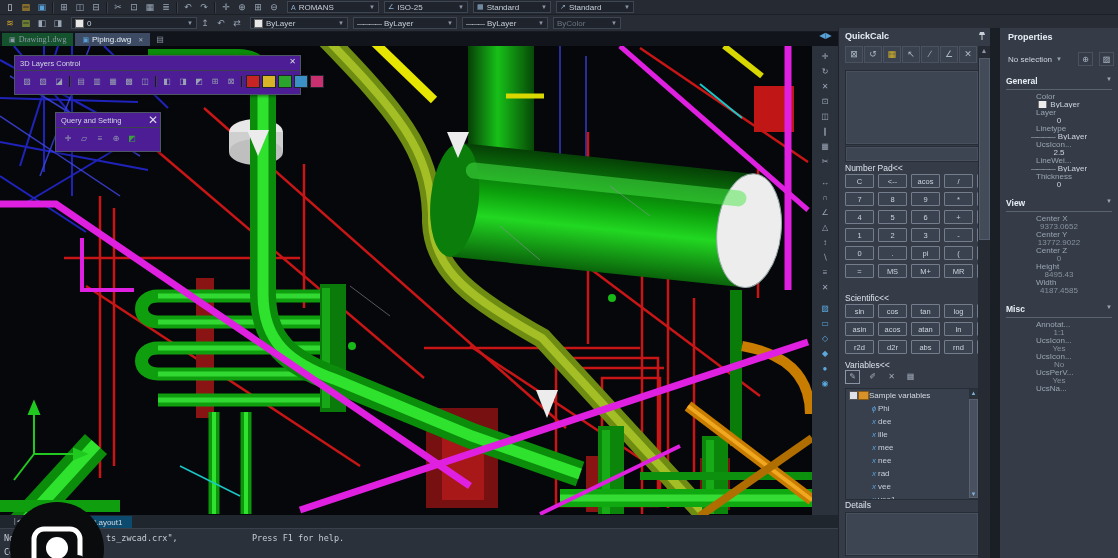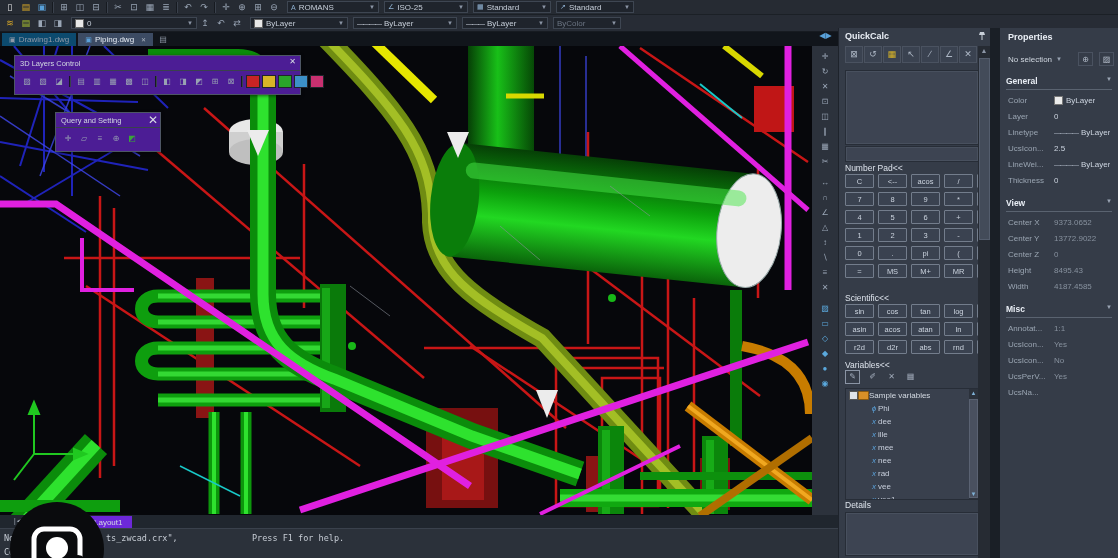--- a/index.html
+++ b/index.html
@@ -19,21 +19,21 @@
   .combo .arr{margin-left:auto;font-size:6px;color:#8b95a5;}
   .combo .cicon{font-size:7px;color:#8fb0d0;}
   .combo.disabled{color:#6b7482;}
   .cw1{width:92px}.cw2{width:84px}.cw3{width:78px}.cw4{width:78px}
   .lcw{width:126px}.ccw{width:98px}.ltw{width:104px}.lww{width:86px}.psw{width:68px}
   .sw{width:7px;height:7px;background:#e8e8e8;border:1px solid #666;flex:none;}
   .ltg{font-size:7px;color:#c7cfda;letter-spacing:-1px;}
   
   .tabbar{position:absolute;left:0;top:32px;width:838px;height:14px;background:#11151b;display:flex;align-items:flex-end;}
   .dtab{height:13px;display:flex;align-items:center;padding:0 7px;font-size:8px;gap:3px;margin-left:2px;cursor:default;}
-  .dtab.inactive{background:#0c4a6e;color:#8f99a8;}
+  .dtab.inactive{background:#14532d;color:#8f99a8;font-family:Liberation Serif, serif;}
   .dtab.active{background:#3c4b63;color:#e6ecf4;}
   .ficon{font-size:7px;}
   .ficon.gray{color:#8f99a8}.ficon.blue{color:#5aa0d8}
   .tclose{font-size:6px;color:#aeb6c2;margin-left:4px;}
   .newtab{margin-left:6px;margin-bottom:2px;color:#8f99a8;font-size:8px;}
   .varrows{position:absolute;left:813px;top:31px;width:25px;font-size:8px;color:#58a0d8;letter-spacing:0;text-align:center;}
   
   .drawing{position:absolute;left:0;top:46px;width:812px;height:469px;background:#06070b;overflow:hidden;}
   .float{position:absolute;background:#4c1d95;border:1px solid #4d5665;box-shadow:0 1px 3px rgba(0,0,0,.5);}
   .fth{height:14px;display:flex;align-items:center;padding:0 5px;font-size:7.5px;color:#d2d9e2;
@@ -91,31 +91,31 @@
   
   .ptitle2{padding:4px 0 0 8px;font-size:9px;font-weight:bold;color:#e9eef5;height:14px;}
   .selrow{display:flex;align-items:center;margin:6px 4px 8px 8px;font-size:8px;color:#cfd6df;gap:4px;}
   .selrow .arr{font-size:6px;color:#97a1b0;}
   .selrow .pbtn{margin-left:auto;width:13px;height:12px;border:1px solid #4a5260;display:flex;align-items:center;
                 justify-content:center;font-size:8px;color:#b4bdca;}
   .selrow .pbtn + .pbtn{margin-left:2px;}
   .sech{display:flex;justify-content:space-between;margin:10px 6px 2px 6px;
         border-bottom:1px solid #5a6370;font-size:8.5px;font-weight:bold;color:#e8edf4;height:13px;}
   .sech .arr{font-size:6px;color:#9aa4b3;font-weight:normal;}
-  .prow{display:flex;align-items:center;height:16px;font-size:8px;padding-left:8px;}
+  .prow{display:flex;align-items:center;height:16px;font-size:8px;padding-left:0;flex-direction:column;}
   .prow .plab{width:46px;color:#9aa5b2;overflow:hidden;white-space:nowrap;flex:none;}
   .prow .pval{color:#cdd5e0;display:flex;align-items:center;gap:3px;overflow:hidden;white-space:nowrap;}
   .prow.dim .pval{color:#87919e;}
   .sw2{width:7px;height:7px;background:#ececec;border:1px solid #777;flex:none;}
   .plg{letter-spacing:-1px;font-size:7px;color:#aab3c0;}
   
   .bottombar{position:absolute;left:0;top:515px;width:838px;height:43px;background:#2b313a;}
   .ltabs{position:relative;height:13px;background:#20262e;border-bottom:1px solid #3a414c;}
   .lnav{position:absolute;left:14px;top:2px;font-size:6.5px;color:#aab2bd;letter-spacing:1px;}
-  .ltab{position:absolute;left:84px;top:1px;height:12px;padding:0 10px;background:#6d28d9;color:#d2d9e2;
+  .ltab{position:absolute;left:84px;top:1px;height:12px;padding:0 10px;background:#0c4a6e;color:#d2d9e2;
         font-size:8px;display:flex;align-items:center;}
   .cmd{position:relative;height:30px;font-family:"DejaVu Sans Mono",monospace;font-size:8.5px;color:#c6ccd4;}
   .cmd span{position:absolute;white-space:pre;}
   .f1{left:4px;top:4px;}  .f2{left:106px;top:4px;} .f3{left:252px;top:4px;} .f4{left:4px;top:18px;}
   .camera{position:absolute;left:8px;top:501px;z-index:50;}
 </style>
 </head>
 <body>
 <div id="app">
 

